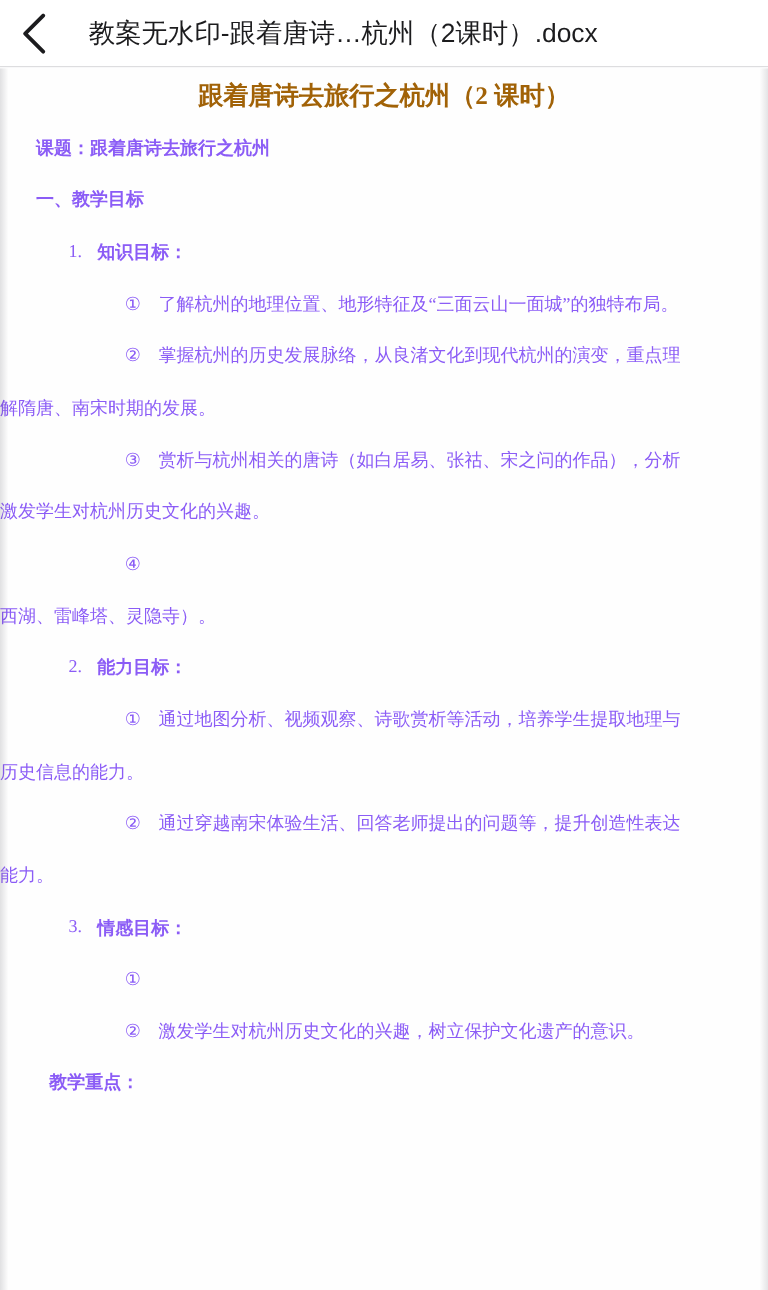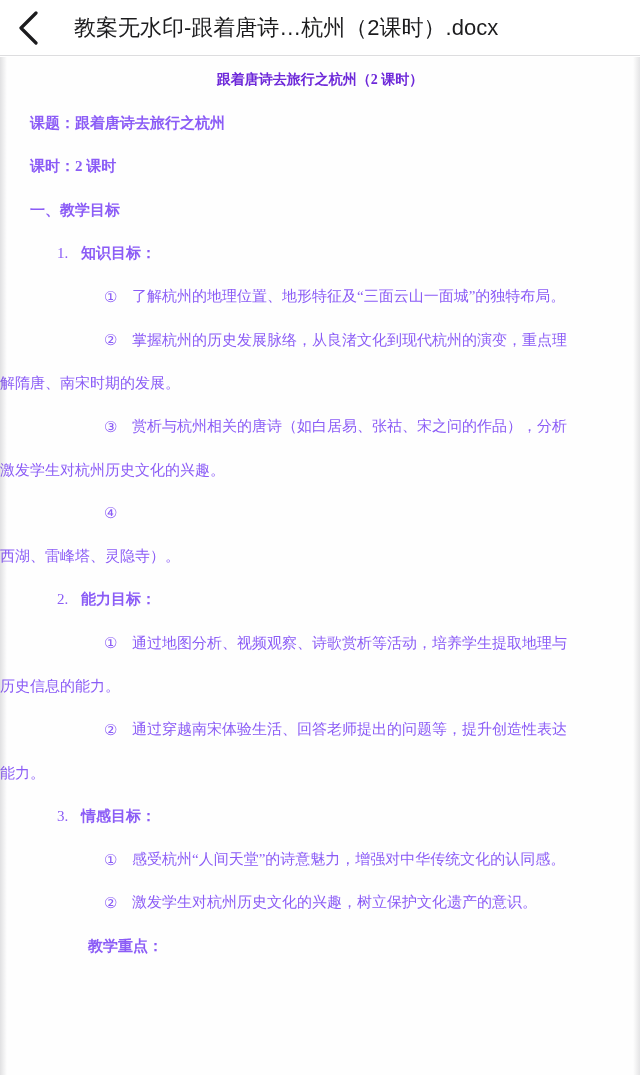--- a/index.html
+++ b/index.html
@@ -82,30 +82,30 @@
     height: 43.3px;
     display: flex;
     align-items: center;
     white-space: nowrap;
     font-size: 15px;
     color: #8b5cf6;
     box-sizing: border-box;
   }
   .doc-title {
     justify-content: center;
-    font-size: 14px;
+    font-size: 21px;
     font-weight: 700;
-    color: #6d28d9;
+    color: #a16207;
     height: 44px;
   }
   .bold { font-weight: 700; }
 
   .ind0 { padding-left: 30px; }   
   .ind1 { padding-left: 57px; }   
-  .sub  { padding-left: 88px; }   
+  .sub  { padding-left: 41px; }   
   .item { padding-left: 104px; }  
   .cont { }  
 
   .goal-num {
     display: inline-block;
     width: 24px;
     font-weight: 400;
     flex: 0 0 auto;
   }
   .item-num {
@@ -126,21 +126,20 @@
     </span>
   </div>
   <div class="header-title">教案无水印-跟着唐诗…杭州（2课时）.docx</div>
 </div>
 
 <div class="doc">
 
   <div class="line doc-title">跟着唐诗去旅行之杭州（2 课时）</div>
 
   <div class="line ind0 bold">课题：跟着唐诗去旅行之杭州</div>
-  <div class="line ind0 bold">课时：2 课时</div>
 
   <div class="line ind0 bold">一、教学目标</div>
 
   <div class="line ind1">
     <span class="goal-num">1.</span>
     <span class="bold">知识目标：</span>
   </div>
 
   <div class="line item">
     <span class="item-num">①</span>
@@ -181,21 +180,20 @@
   </div>
   <div class="line cont">能力。</div>
 
   <div class="line ind1">
     <span class="goal-num">3.</span>
     <span class="bold">情感目标：</span>
   </div>
 
   <div class="line item">
     <span class="item-num">①</span>
-    <span>感受杭州“人间天堂”的诗意魅力，增强对中华传统文化的认同感。</span>
   </div>
 
   <div class="line item">
     <span class="item-num">②</span>
     <span>激发学生对杭州历史文化的兴趣，树立保护文化遗产的意识。</span>
   </div>
 
   <div class="line sub bold">教学重点：</div>
 
 </div>

